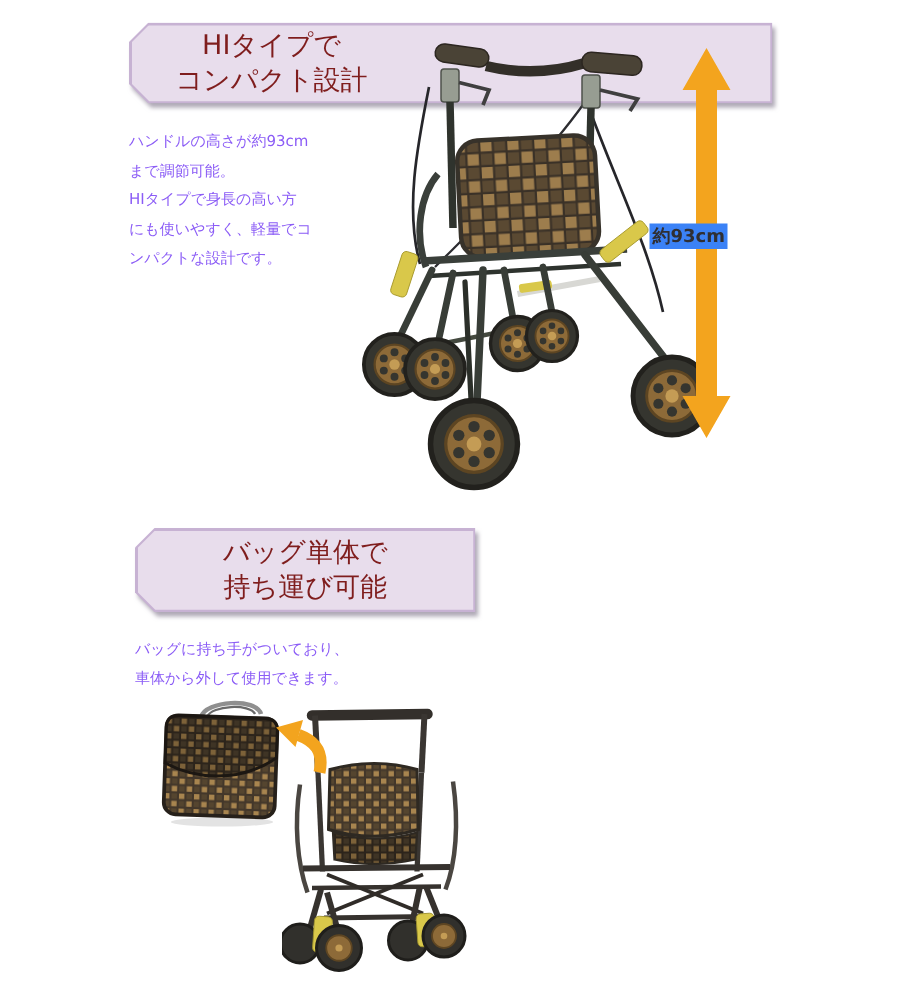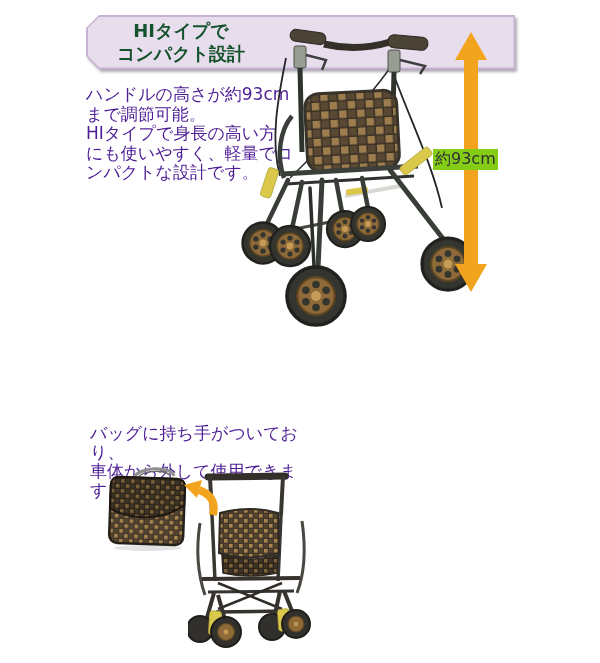--- a/index.html
+++ b/index.html
@@ -5,36 +5,36 @@
   html,body { margin:0; padding:0; }
   body { font-family:"DejaVu Sans","Liberation Sans",sans-serif; background:#fff; }
   .page { position:relative; width:600px; height:663px; background:#ffffff; overflow:hidden; }
 
   
   .ribbon-wrap { position:absolute; filter:drop-shadow(2.5px 3px 1.5px rgba(110,98,122,.55)); z-index:1; }
   .ribbon { position:relative; width:100%; height:100%; background:#c7b2d3;
             clip-path:polygon(13px 0,100% 0,100% 100%,13px 100%,0 calc(100% - 13px),0 13px); }
   .ribbon::before { content:""; position:absolute; inset:1.5px; background:#e8ddec;
             clip-path:polygon(12px 0,100% 0,100% 100%,12px 100%,0 calc(100% - 12px),0 12px); }
-  .ribbon-text { position:relative; z-index:2; display:block; font-weight:bold; font-size:18px;
-            line-height:23px; color:#14532d; white-space:pre-line; }
+  .ribbon-text { position:relative; z-index:2; display:block; font-weight:normal; font-size:18px;
+            line-height:23px; color:#7f1d1d; white-space:pre-line; }
   #ribbon-top { left:86px; top:15px; width:429px; height:54px; }
   #ribbon-top .ribbon-text { width:170px; margin-left:10px; padding-top:4px; text-align:center; }
   #ribbon-bottom { left:90px; top:352px; width:227px; height:56px; }
   #ribbon-bottom .ribbon-text { padding-top:5px; text-align:center; }
 
-  .desc { position:absolute; font-size:17px; color:#4c1d95; white-space:pre-line; z-index:0; }
+  .desc { position:absolute; font-size:10px; color:#8b5cf6; white-space:pre-line; z-index:0; }
   #desc-top { left:86px; top:85px; width:218px; line-height:19.5px; }
   #desc-bottom { left:90px; top:424px; width:220px; line-height:19px; }
 
   .art { position:absolute; }
   #walker-side { left:240px; top:28px; z-index:2; }
   #height-arrow { left:449px; top:32px; z-index:3; }
-  #measure-label { position:absolute; left:433px; top:149px; background:#84cc16; padding:0 2px;
-            font-size:16px; font-weight:400; color:#2f2f33; z-index:4; }
+  #measure-label { position:absolute; left:433px; top:149px; background:#3b82f6; padding:0 2px;
+            font-size:12px; font-weight:700; color:#2f2f33; z-index:4; }
   #bag-art { left:104px; top:464px; z-index:2; }
   #detach-arrow { left:182px; top:479px; z-index:3; }
   #walker-front { left:188px; top:463px; z-index:2; }
 </style>
 </head>
 <body>
 
 <div class="page">
 
   <div class="ribbon-wrap" id="ribbon-top">
@@ -122,20 +122,26 @@
       <use href="#wh" transform="translate(76,268) scale(1.45)"></use>
     </g>
   </svg>
 
   <svg class="art" id="height-arrow" width="44" height="260" viewBox="0 0 44 260">
     <polygon points="22,0 38,28 29,28 29,232 38,232 22,260 6,232 15,232 15,28 6,28" fill="#f3a41e"></polygon>
   </svg>
 
   <span id="measure-label">約93cm</span>
 
+  <div class="ribbon-wrap" id="ribbon-bottom">
+    <div class="ribbon">
+      <span class="ribbon-text">バッグ単体で
+持ち運び可能</span>
+    </div>
+  </div>
 
   <div class="desc" id="desc-bottom">バッグに持ち手がついており、
 車体から外して使用できます。</div>
 
   <svg class="art" id="bag-art" width="88" height="88" viewBox="0 0 88 88">
     <defs>
       <pattern id="chk2" width="10" height="10" patternUnits="userSpaceOnUse">
         <rect width="10" height="10" fill="#43372a"></rect>
         <rect x="1" y="1" width="3.6" height="3.6" fill="#a8854f"></rect>
         <rect x="6" y="1" width="3.6" height="3.6" fill="#55452f"></rect>

